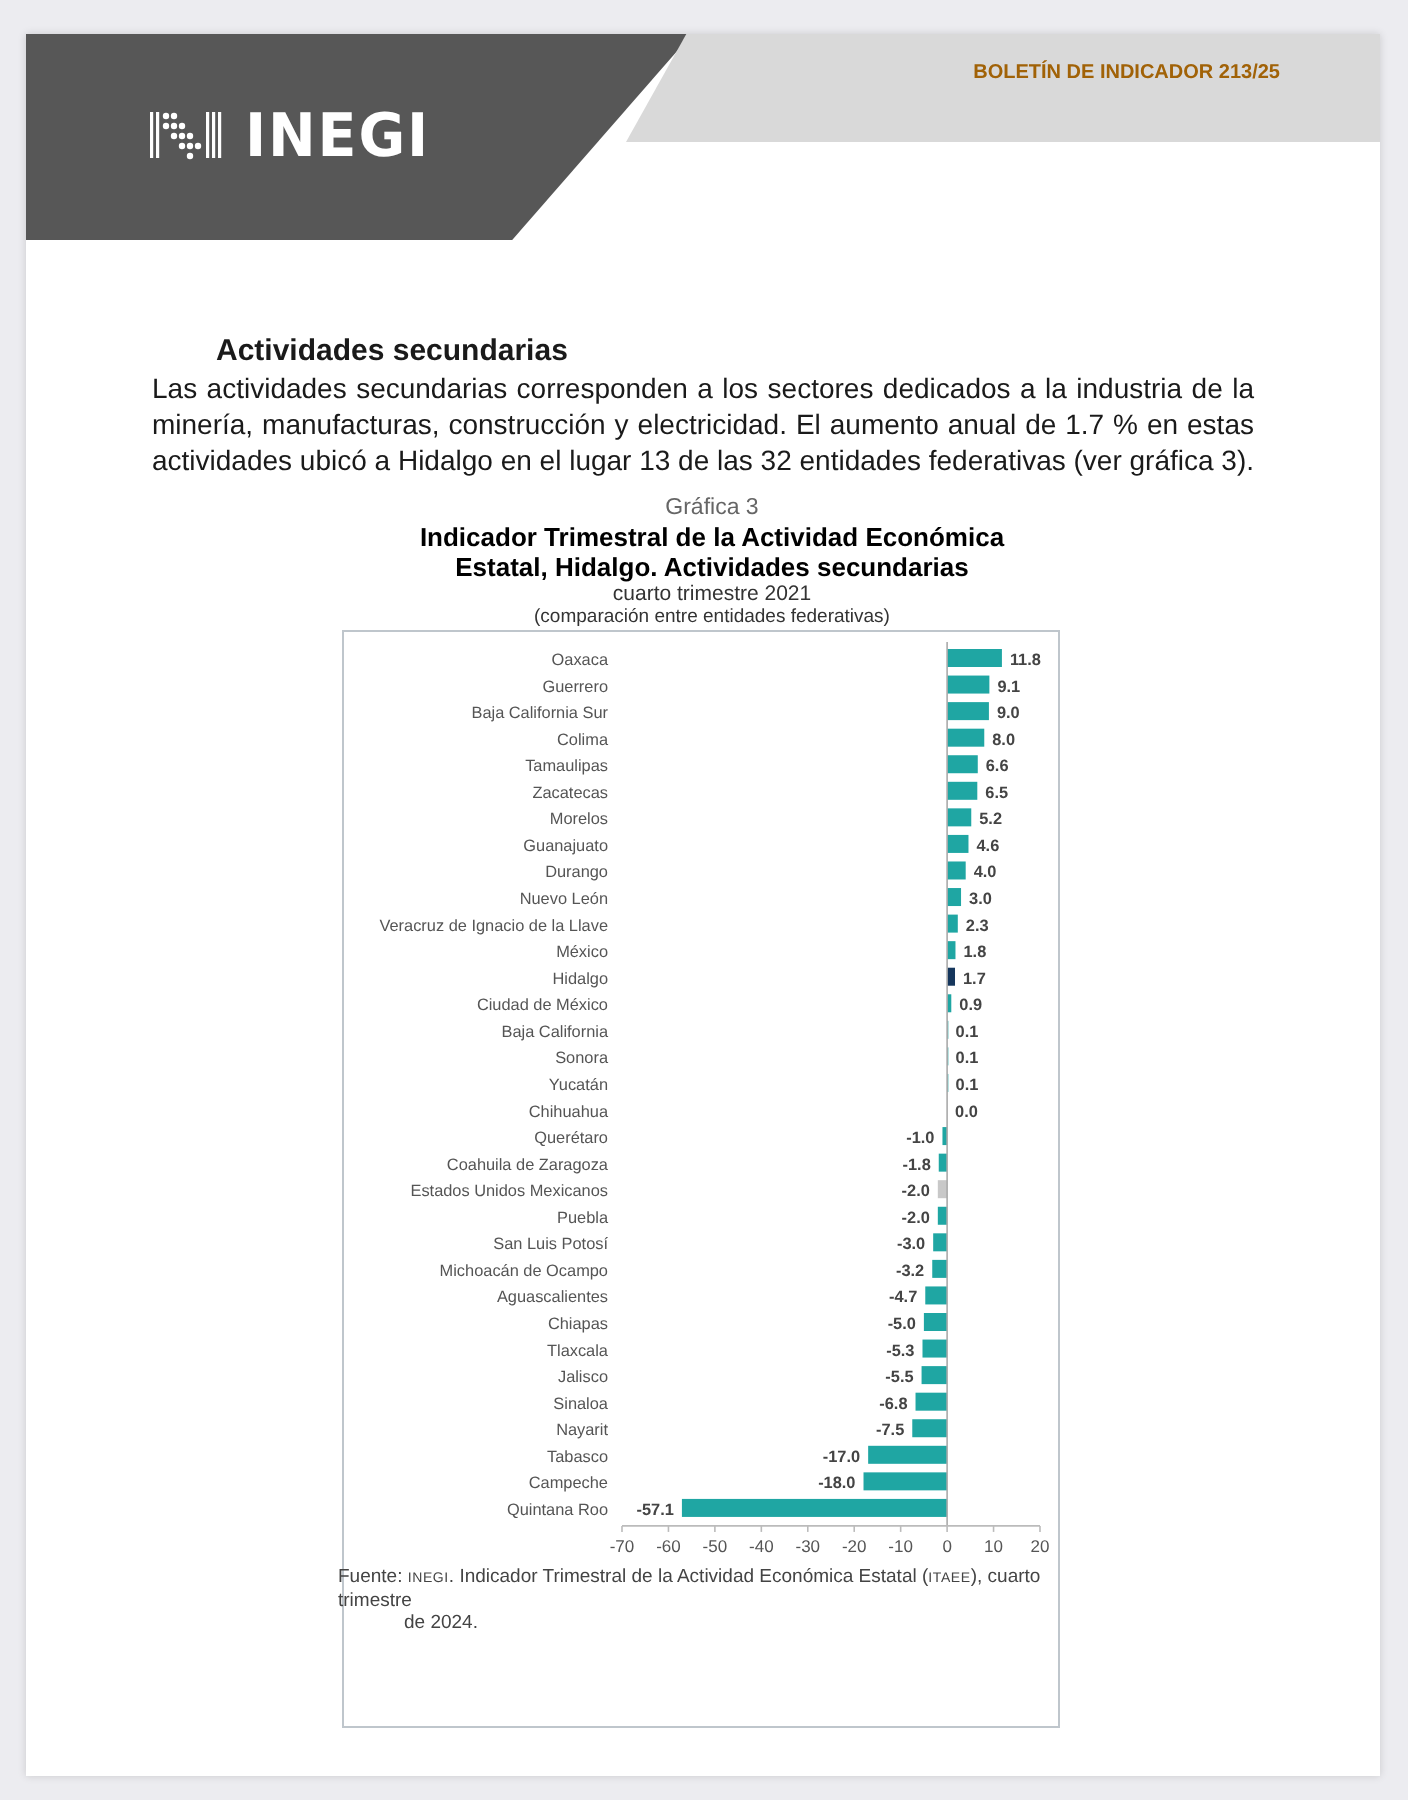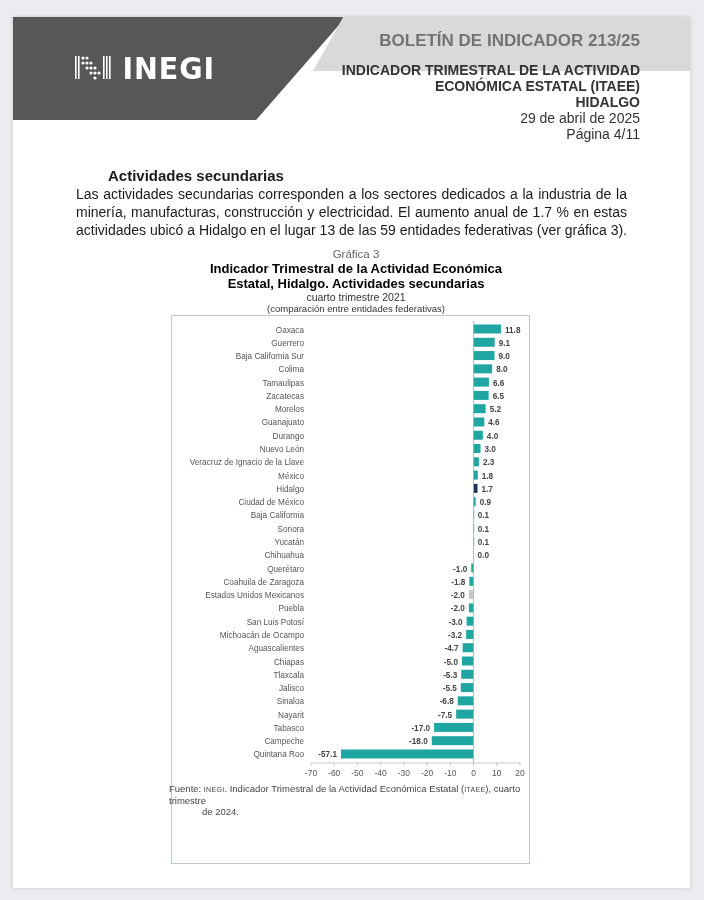--- a/index.html
+++ b/index.html
@@ -26,21 +26,21 @@
     position: absolute; left: 62px; top: 36px; height: 30px;
     display: flex; align-items: center; gap: 5px;
   }
   .logo-mark { width: 40px; height: 26px; position: relative; }
   .logo-text {
     color: #ffffff; font-weight: bold; font-size: 30px; letter-spacing: 1px;
     font-family: "DejaVu Sans", sans-serif; transform: scaleX(0.95);
   }
   .bulletin {
     position: absolute; right: 50px; top: 14px;
-    color: #737373; font-weight: bold; font-size: 17px;
+    color: #a16207; font-weight: bold; font-size: 10px;
   }
   .hdr-right {
     position: absolute; right: 50px; top: 45px; text-align: right; color: #333;
   }
   .hdr-right .t1 { font-weight: bold; font-size: 14px; line-height: 16px; }
   .hdr-right .t2 { font-size: 14px; line-height: 16px; }
   .section-title {
     position: absolute; left: 95px; top: 138px; font-weight: bold; font-size: 15px; color: #1a1a1a; margin-top: 12px;
   }
   .para {
@@ -91,30 +91,23 @@
         <rect x="28" y="1" width="1.6" height="23"></rect>
           <rect x="31" y="1" width="1.6" height="23"></rect>
           <rect x="34" y="1" width="1.6" height="23"></rect>
       </g>
     </svg>
     <span class="logo-text">INEGI</span>
   </div>
 
   <div class="bulletin">BOLETÍN DE INDICADOR 213/25</div>
 
-  <div class="hdr-right">
-    <div class="t1">INDICADOR TRIMESTRAL DE LA ACTIVIDAD</div>
-    <div class="t1">ECONÓMICA ESTATAL (ITAEE)</div>
-    <div class="t1">HIDALGO</div>
-    <div class="t2">29 de abril de 2025</div>
-    <div class="t2">Página 4/11</div>
-  </div>
 
   <div class="section-title">Actividades secundarias</div>
-  <div class="para">Las actividades secundarias corresponden a los sectores dedicados a la industria de la minería, manufacturas, construcción y electricidad. El aumento anual de 1.7 % en estas actividades ubicó a Hidalgo en el lugar 13 de las 59 entidades federativas (ver gráfica 3).</div>
+  <div class="para">Las actividades secundarias corresponden a los sectores dedicados a la industria de la minería, manufacturas, construcción y electricidad. El aumento anual de 1.7 % en estas actividades ubicó a Hidalgo en el lugar 13 de las 32 entidades federativas (ver gráfica 3).</div>
 
   <div class="chart-head">
     <div class="num">Gráfica 3</div>
     <div class="title">Indicador Trimestral de la Actividad Económica</div>
     <div class="title">Estatal, Hidalgo. Actividades secundarias</div>
     <div class="sub1">cuarto trimestre 2021</div>
     <div class="sub2">(comparación entre entidades federativas)</div>
   </div>
 
   <div class="chart-frame">

